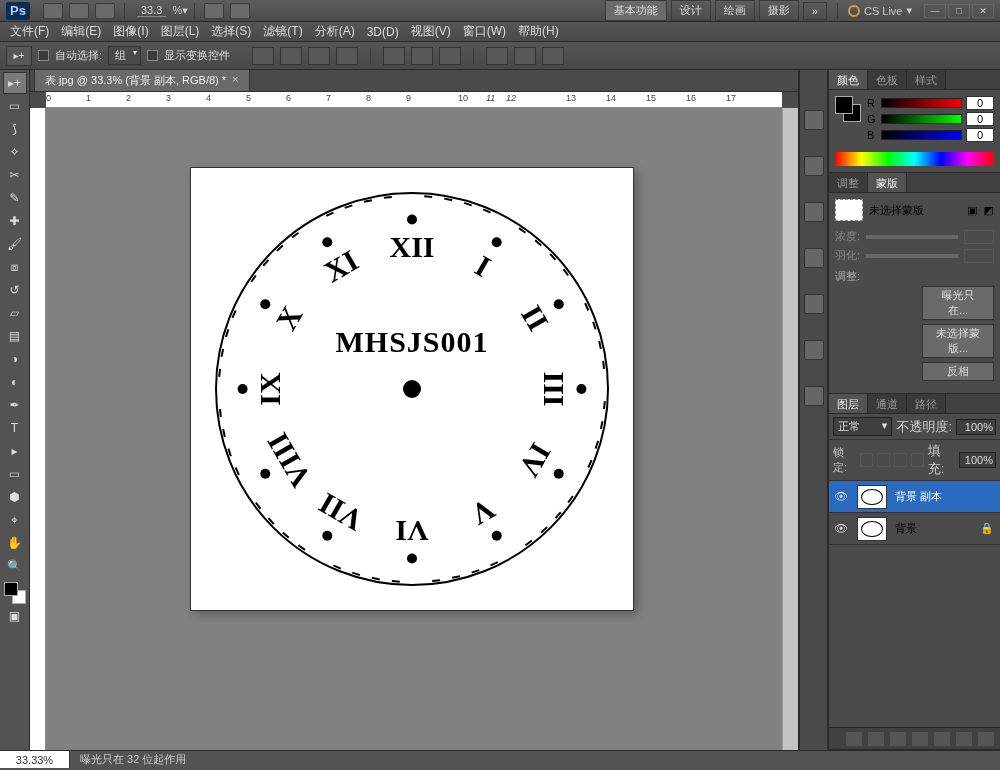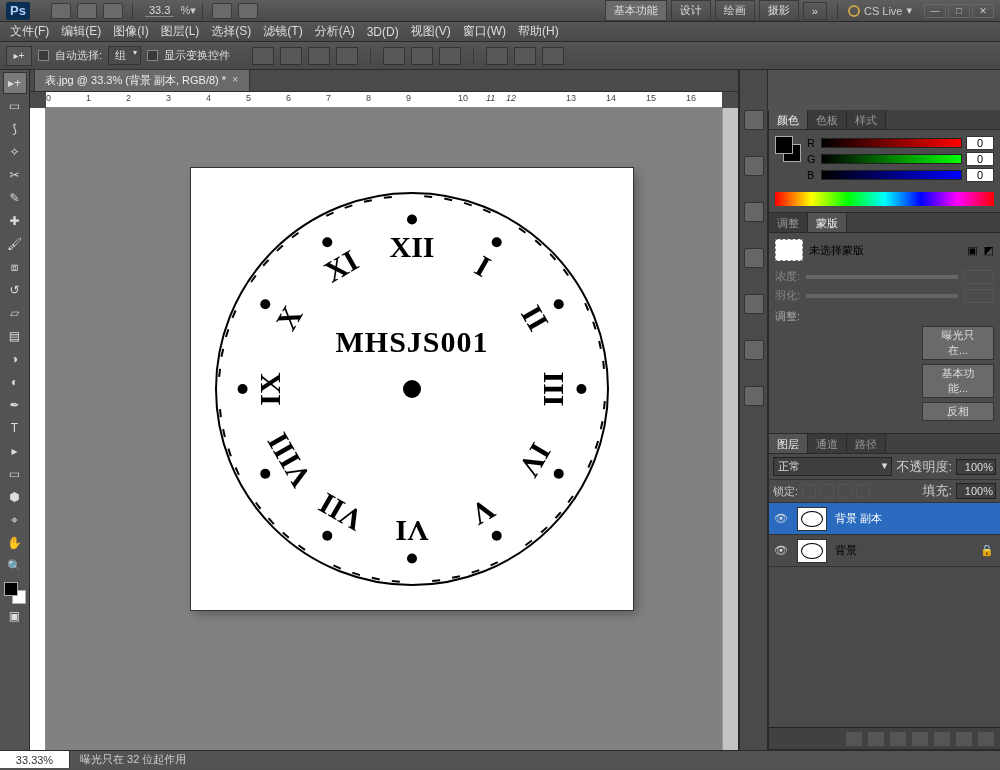--- a/index.html
+++ b/index.html
@@ -1,20 +1,20 @@
 <!DOCTYPE html>
 <html><head>
 <meta charset="utf-8">
 <style>
 * { margin: 0; padding: 0; box-sizing: border-box; font-family: "Microsoft YaHei", sans-serif; font-size: 11px; }
 body { width: 1000px; height: 770px; background: #525252; overflow: hidden; position: relative; }
 
 
 .app-bar { height: 22px; background: linear-gradient(#5d5d5d, #4a4a4a); border-bottom: 1px solid #2a2a2a; display: flex; align-items: center; padding: 0 6px; color: #ccc; }
-.ps-logo { width: 24px; height: 18px; background: #0a2d52; color: #aed0ff; font-weight: bold; font-size: 13px; display: flex; align-items: center; justify-content: center; border-radius: 2px; margin-right: 18px; }
+.ps-logo { width: 24px; height: 18px; background: #0a2d52; color: #aed0ff; font-weight: bold; font-size: 13px; display: flex; align-items: center; justify-content: center; border-radius: 2px; margin-right: 10px; }
 .tb-ico { width: 20px; height: 16px; margin: 0 3px; background: #6a6a6a; border: 1px solid #3a3a3a; border-radius: 2px; }
 .tb-sep { width: 1px; height: 16px; background: #3a3a3a; margin: 0 6px; }
 .zoom-field { color: #ddd; margin: 0 6px; border-bottom: 1px solid #888; padding: 0 4px;}
 .workspace-btns { margin-left: auto; display: flex; align-items: center; gap: 4px; }
 .ws-btn { padding: 2px 8px; border: 1px solid #3a3a3a; color: #ddd; }
 .ws-btn.active { background: #6b6b6b; }
 .ws-live { display:flex; align-items:center; gap:4px; }
 .win-controls { display: flex; gap: 2px; margin-left: 8px;}
 .win-ctl { width: 22px; height: 14px; border: 1px solid #666; display:flex;align-items:center;justify-content:center;color:#ccc;font-size:9px;}
 
@@ -64,21 +64,21 @@
 .scroll-v { width:16px; background:#c4c4c4; border-left:1px solid #999;}
 .bottom-info { height:18px; background:#535353; border-top:1px solid #2a2a2a; display:flex; align-items:center; color:#ccc; font-size:11px;}
 .bi-zoom{width:70px; text-align:center; border-right:1px solid #333; background:#fff; color:#333; height:100%; display:flex;align-items:center;justify-content:center;}
 .bi-doc{padding:0 10px;}
 
 
 .dock { width:30px; background:#4a4a4a; border-left:2px solid #2a2a2a; border-right:1px solid #2a2a2a; display:flex; flex-direction:column; align-items:center; padding-top:40px; gap:26px;}
 .dock-ico{ width:20px; height:20px; background:#666; border:1px solid #333; border-radius:2px;}
 
 
-.panels { width:232px; background:#535353; border-left:1px solid #2a2a2a; display:flex; flex-direction:column;margin-top:40px;}
+.panels { width:172px; background:#535353; border-left:1px solid #2a2a2a; display:flex; flex-direction:column;}
 .panel { border-bottom:1px solid #2a2a2a; background:#4b4b4b;}
 .panel-tabs { display:flex; background:#414141; height:20px; border-bottom:1px solid #2a2a2a;}
 .ptab { padding:3px 8px; color:#999; font-size:11px; border-right:1px solid #2a2a2a; background:#3a3a3a;}
 .ptab.active { background:#535353; color:#eee;}
 
 
 .colorpanel .cbody{ display:flex; gap:6px; padding:6px;}
 .swatch-pair{ width:26px; height:26px; position:relative;}
 .swatch-pair .s1{position:absolute;top:0;left:0;width:18px;height:18px;background:#000;border:1px solid #aaa;}
 .swatch-pair .s2{position:absolute;bottom:0;right:0;width:18px;height:18px;background:#000;border:1px solid #aaa;}
@@ -403,21 +403,21 @@
             <span style="width:30px;border:1px solid #555;height:14px"></span>
           </div>
         <div class="mrow">
             <span>羽化:</span>
             <div class="mslider"></div>
             <span style="width:30px;border:1px solid #555;height:14px"></span>
           </div>
         <div style="clear:both;color:#aaa;margin-top:6px">调整:</div>
         <div style="overflow:hidden">
           <div class="mbtn">曝光只在...</div><br style="clear:both">
-          <div class="mbtn">基本功能...</div><br style="clear:both">
+          <div class="mbtn">未选择蒙版...</div><br style="clear:both">
           <div class="mbtn">反相</div>
         </div>
         <div style="clear:both;height:4px"></div>
       </div>
     </div>
 
     <div class="panel layers-panel">
       <div class="panel-tabs">
         <div class="ptab active">图层</div>
         <div class="ptab">通道</div>

